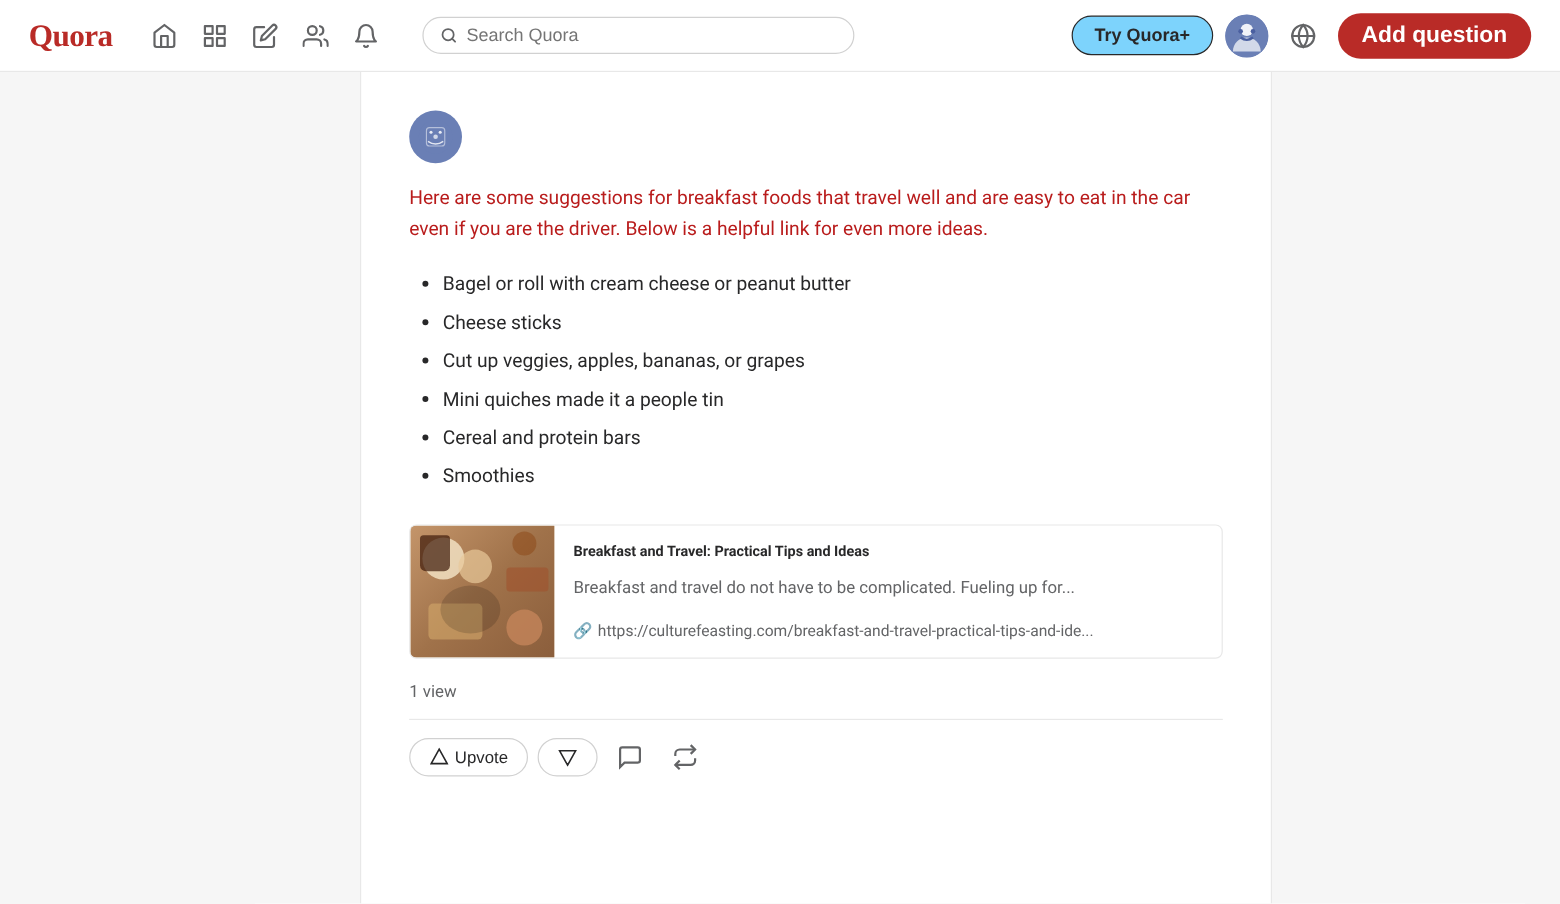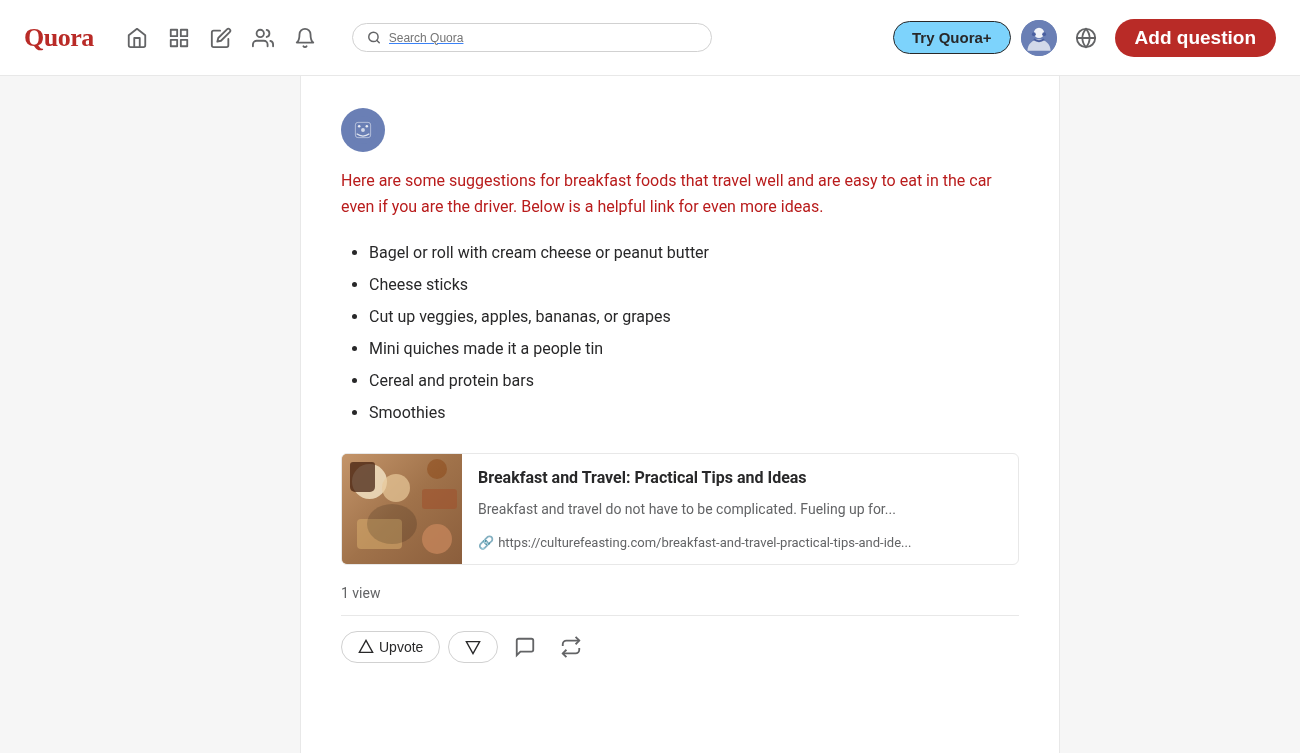--- a/index.html
+++ b/index.html
@@ -11,21 +11,21 @@
       width: 1300px;
     }
 
     
     .navbar {
       display: flex;
       align-items: center;
       background: #fff;
       border-bottom: 1px solid #e8e8e8;
       padding: 0 24px;
-      height: 76px;
+      height: 60px;
       gap: 16px;
       position: sticky;
       top: 0;
       z-index: 100;
     }
     .logo {
       font-size: 26px;
       font-weight: 700;
       color: #b92b27;
       font-family: Georgia, serif;
@@ -58,25 +58,24 @@
       align-items: center;
       background: #fff;
       border: 1.5px solid #d1d1d1;
       border-radius: 20px;
       padding: 6px 14px;
       gap: 8px;
     }
     .search-bar input {
       border: none;
       outline: none;
-      font-size: 12px;
-      color: #3b82f6;
+      font-size: 15px;
+      color: #404040;
       background: transparent;
       width: 100%;
-      text-decoration: underline;
     }
     .search-icon-svg { color: #636466; font-size: 15px; }
     .nav-right {
       display: flex;
       align-items: center;
       gap: 10px;
       margin-left: auto;
     }
     .try-quora-btn {
       border: 1.5px solid #282829;
@@ -231,21 +230,21 @@
       position: relative;
     }
     .link-card-body {
       padding: 14px 16px;
       display: flex;
       flex-direction: column;
       justify-content: space-between;
       flex: 1;
     }
     .link-card-title {
-      font-size: 16px;
+      font-size: 12px;
       font-weight: 700;
       color: #282829;
       margin-bottom: 4px;
     }
     .link-card-desc {
       font-size: 14px;
       color: #636466;
       margin-bottom: 8px;
     }
     .link-card-url {

